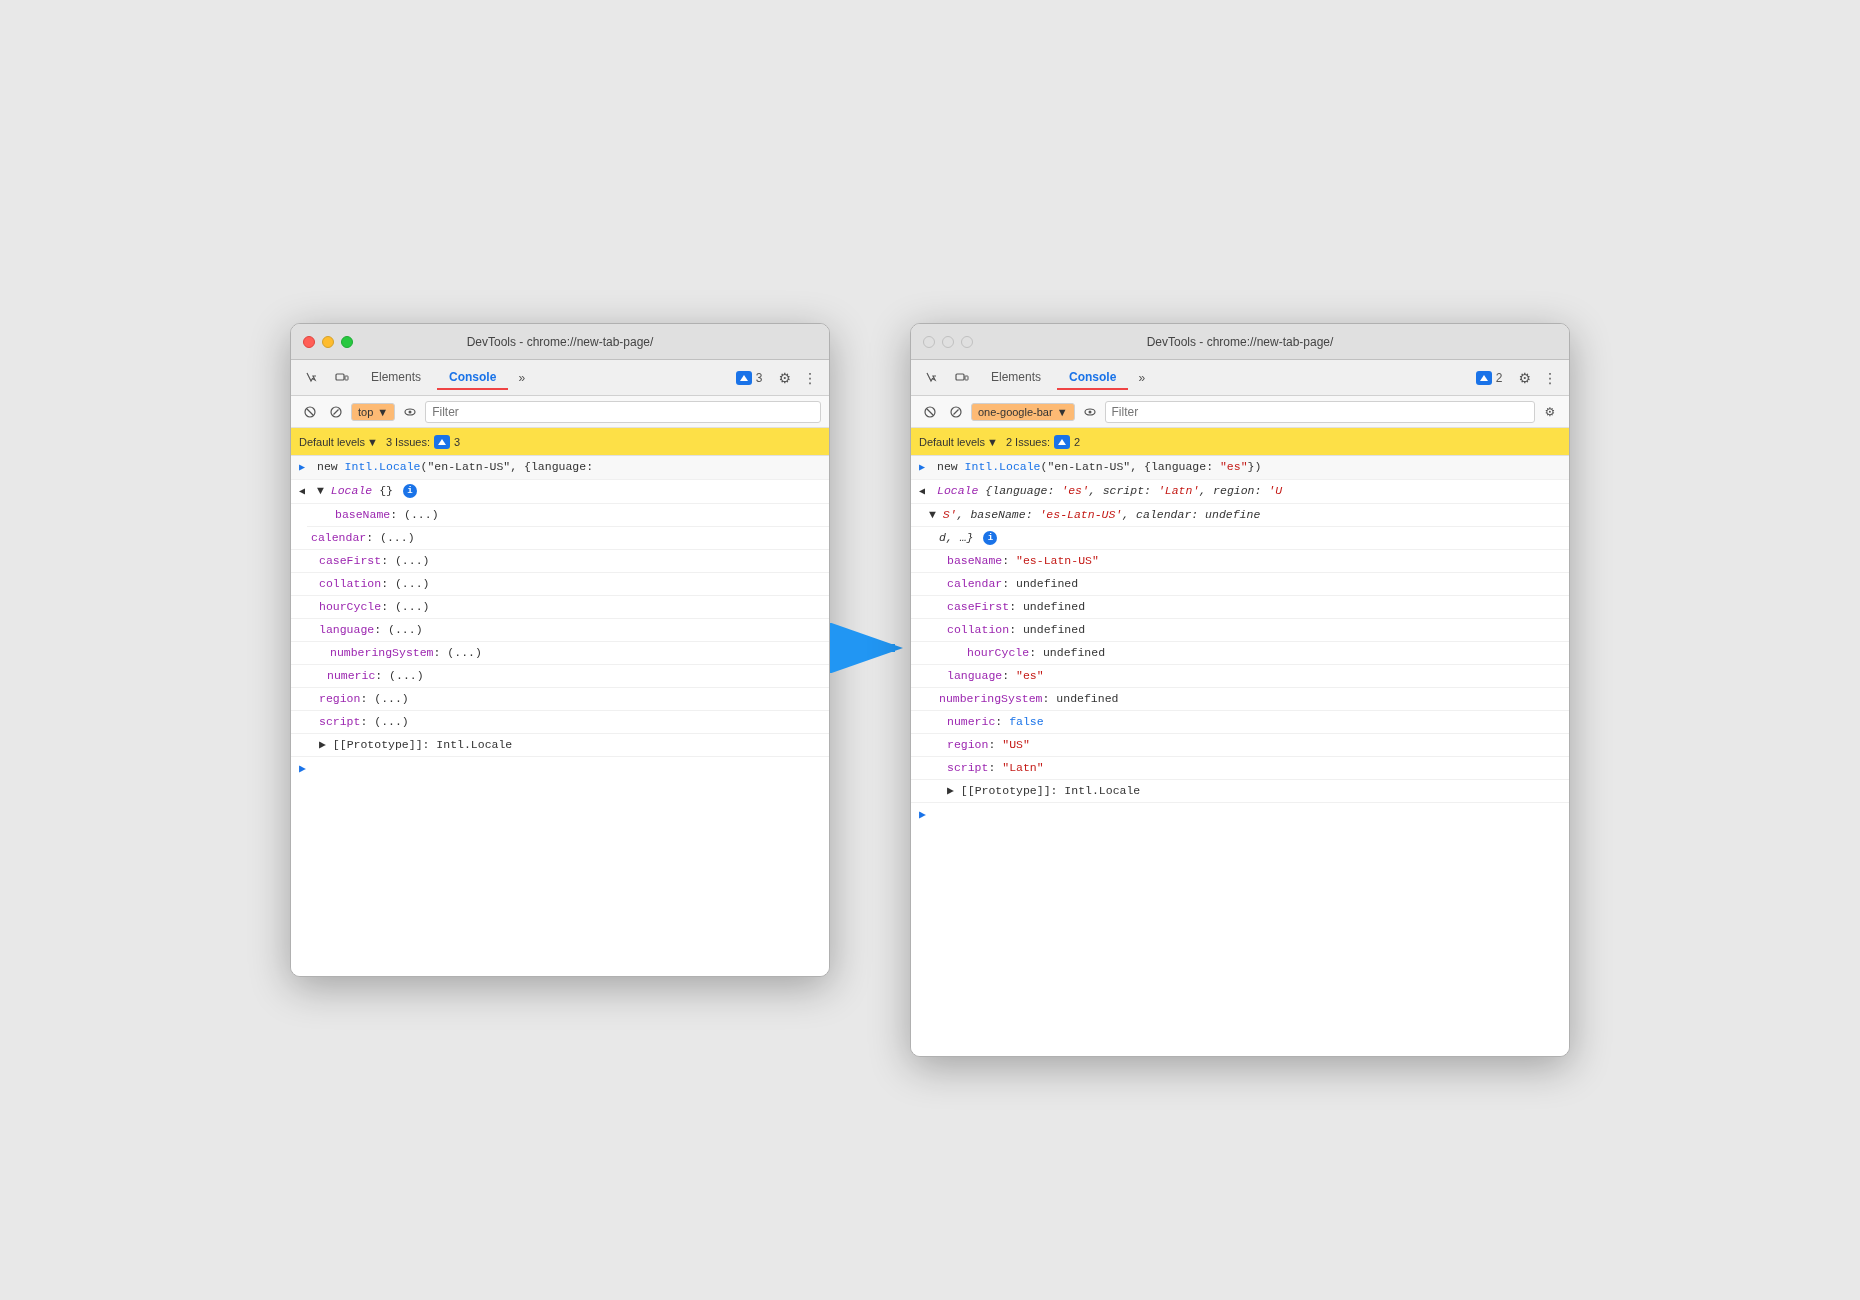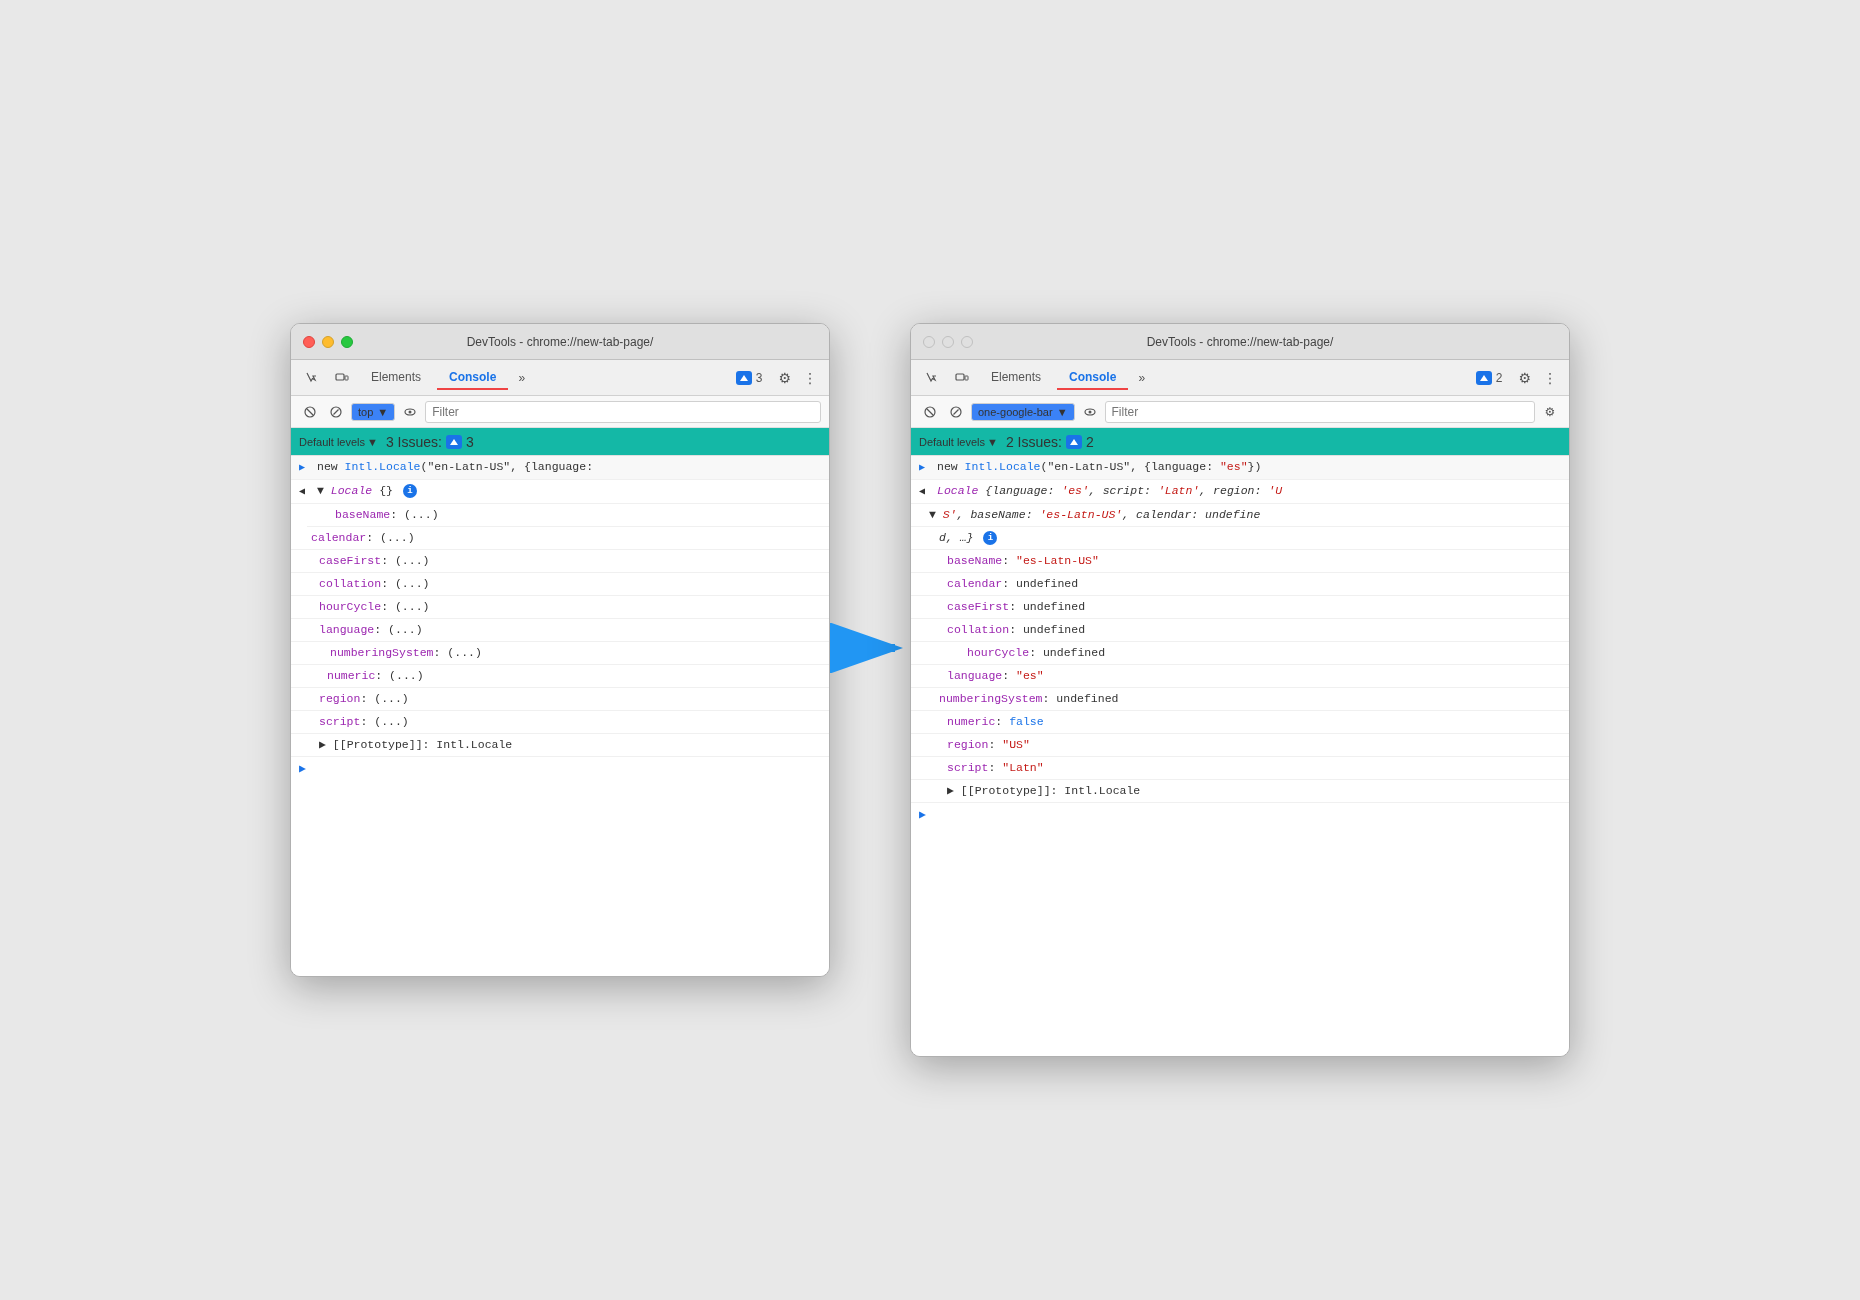--- a/index.html
+++ b/index.html
@@ -168,42 +168,42 @@
       color: #555;
       font-size: 12px;
       border-radius: 3px;
     }
 
     .context-selector {
       display: flex;
       align-items: center;
       gap: 4px;
       padding: 2px 6px;
-      background: #3b82f6;
+      background: #fdba74;
       border: 1px solid #d0d0d0;
       border-radius: 3px;
       cursor: pointer;
       font-size: 11px;
       color: #333;
     }
 
     .filter-input {
       flex: 1;
       height: 22px;
       border: 1px solid #d0d0d0;
       border-radius: 3px;
       padding: 0 6px;
       font-size: 12px;
       background: white;
       color: #333;
     }
 
     
     .issues-bar {
-      background: #14b8a6;
+      background: #fde047;
       height: 28px;
       display: flex;
       align-items: center;
       padding: 0 8px;
       border-bottom: 1px solid #e0e0e0;
       gap: 8px;
     }
 
     .default-levels {
       font-size: 11px;
@@ -211,21 +211,21 @@
       cursor: pointer;
       display: flex;
       align-items: center;
       gap: 2px;
     }
 
     .issues-badge {
       display: flex;
       align-items: center;
       gap: 4px;
-      font-size: 14px;
+      font-size: 11px;
       color: #333;
     }
 
     
     .console-content {
       background: white;
       font-family: 'Menlo', 'Monaco', 'Courier New', monospace;
       font-size: 11.5px;
       overflow: auto;
     }

